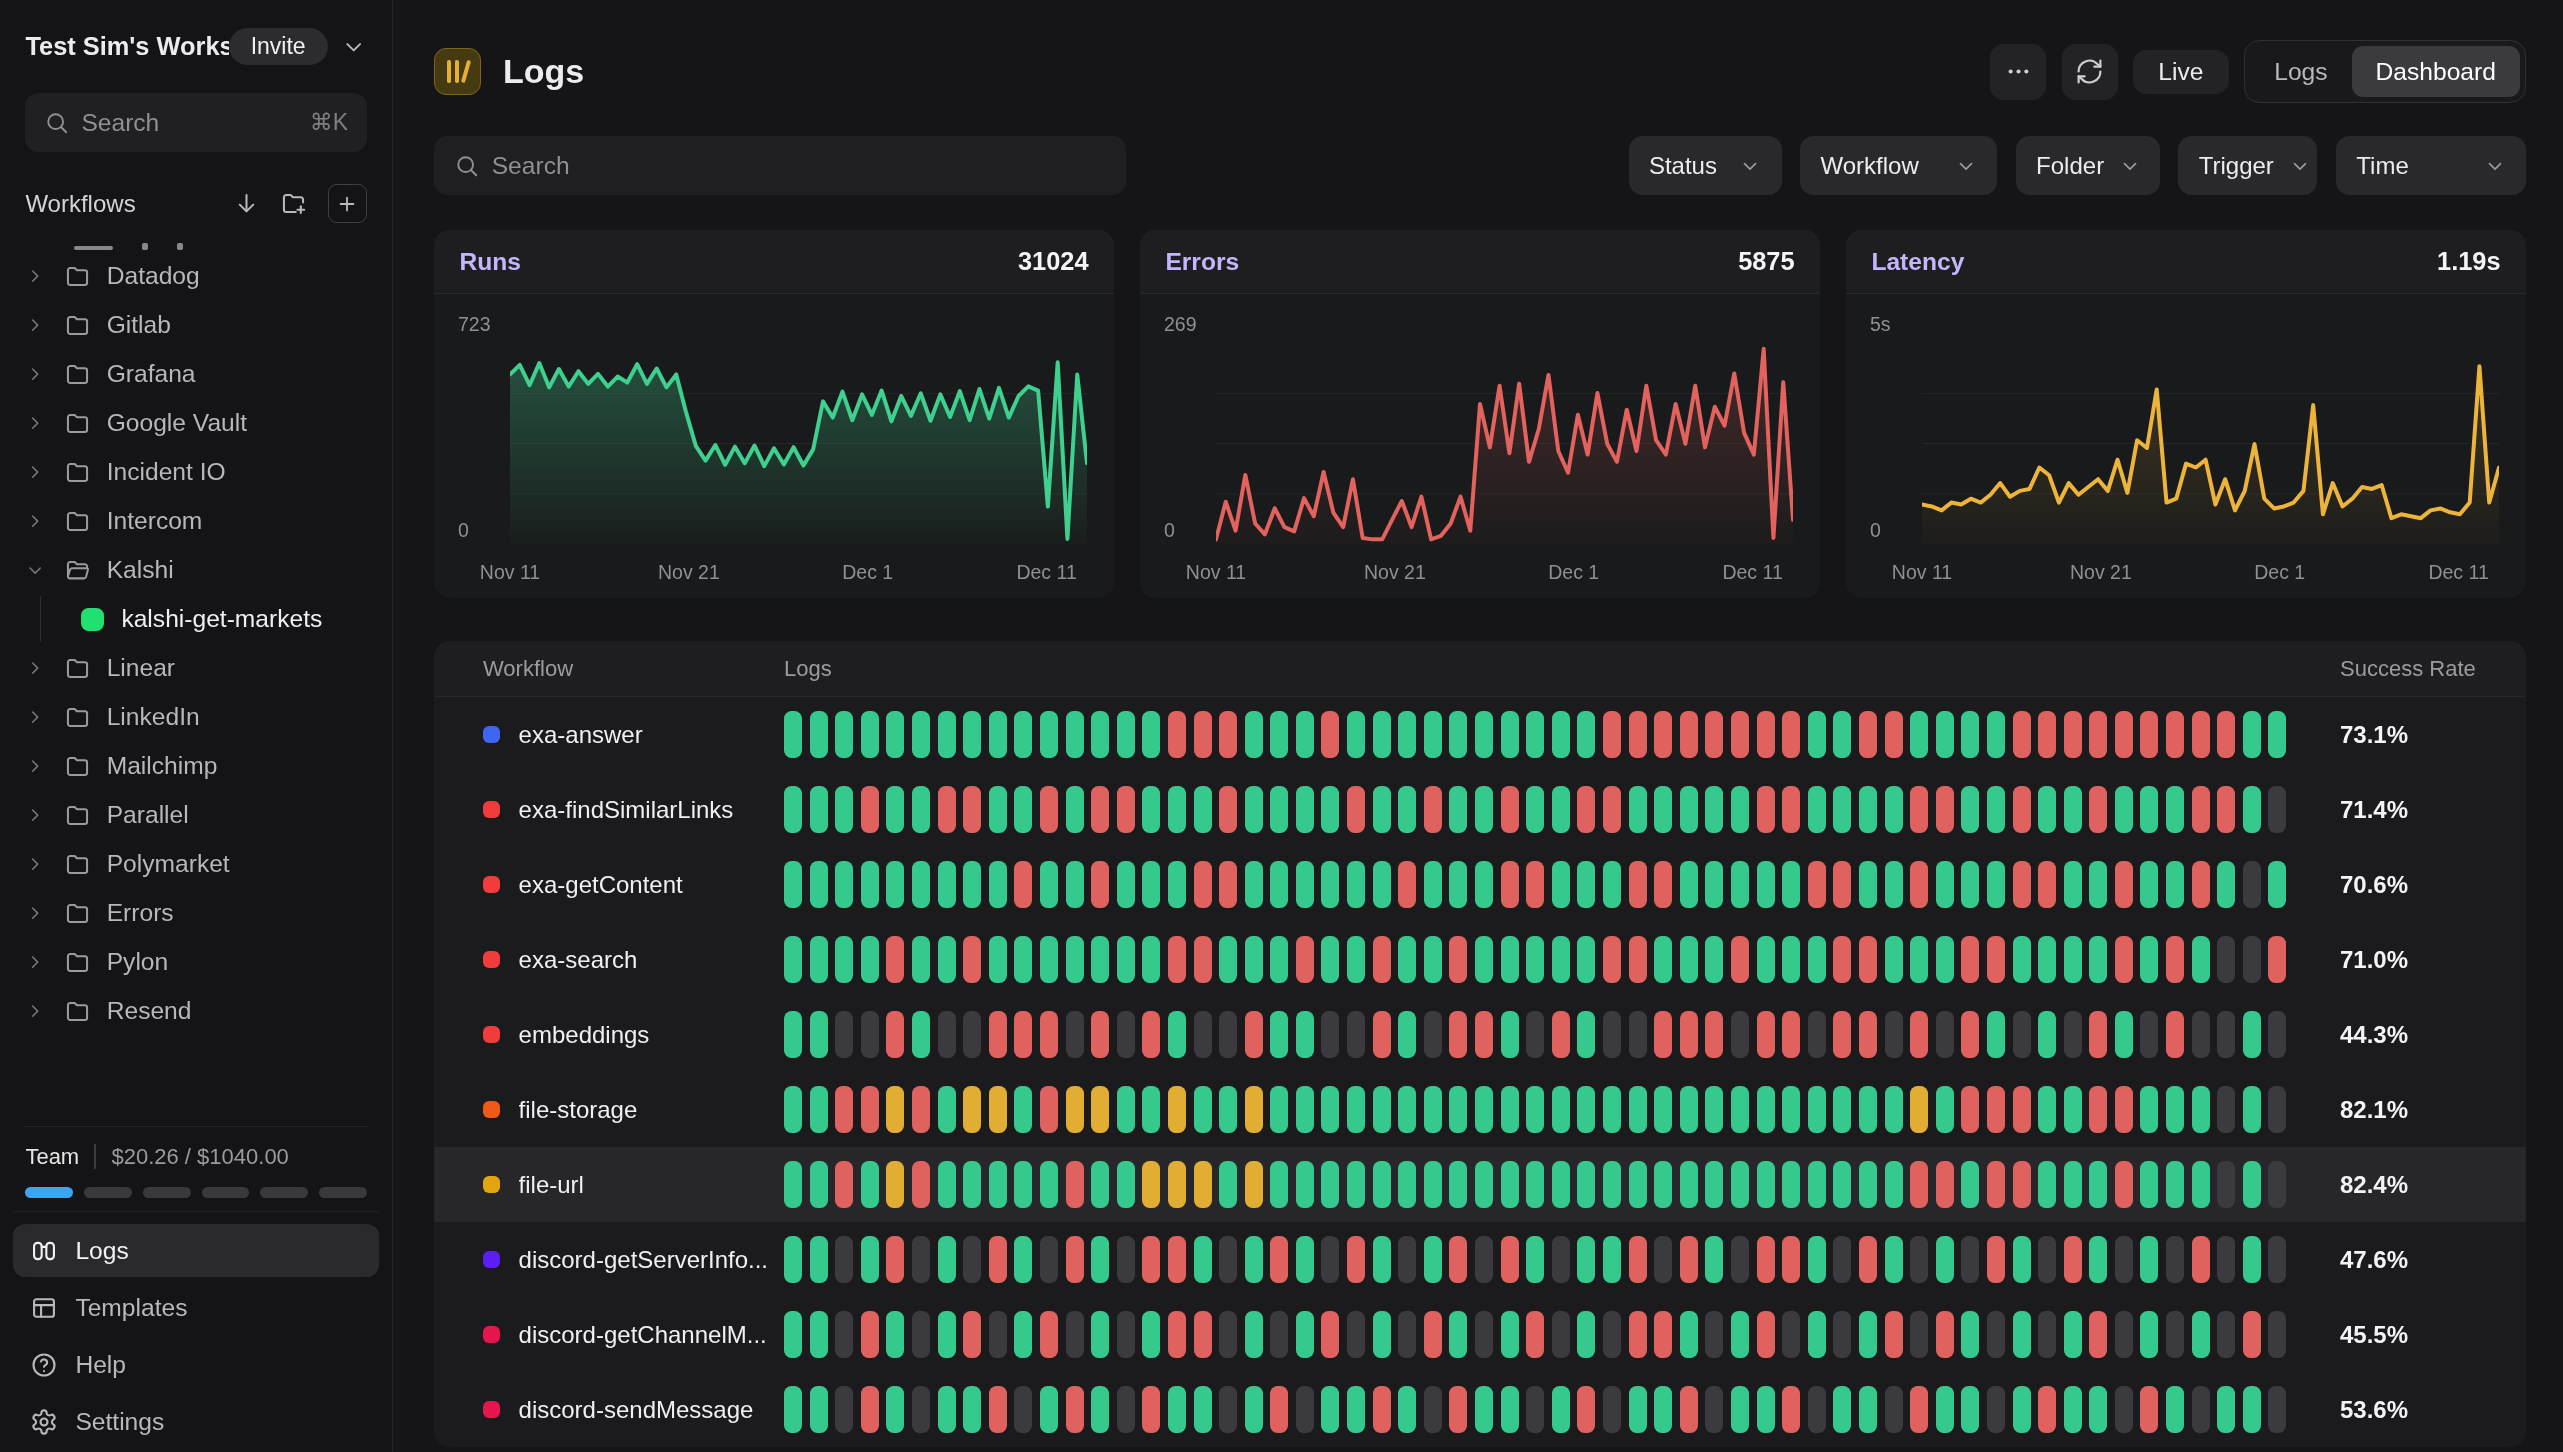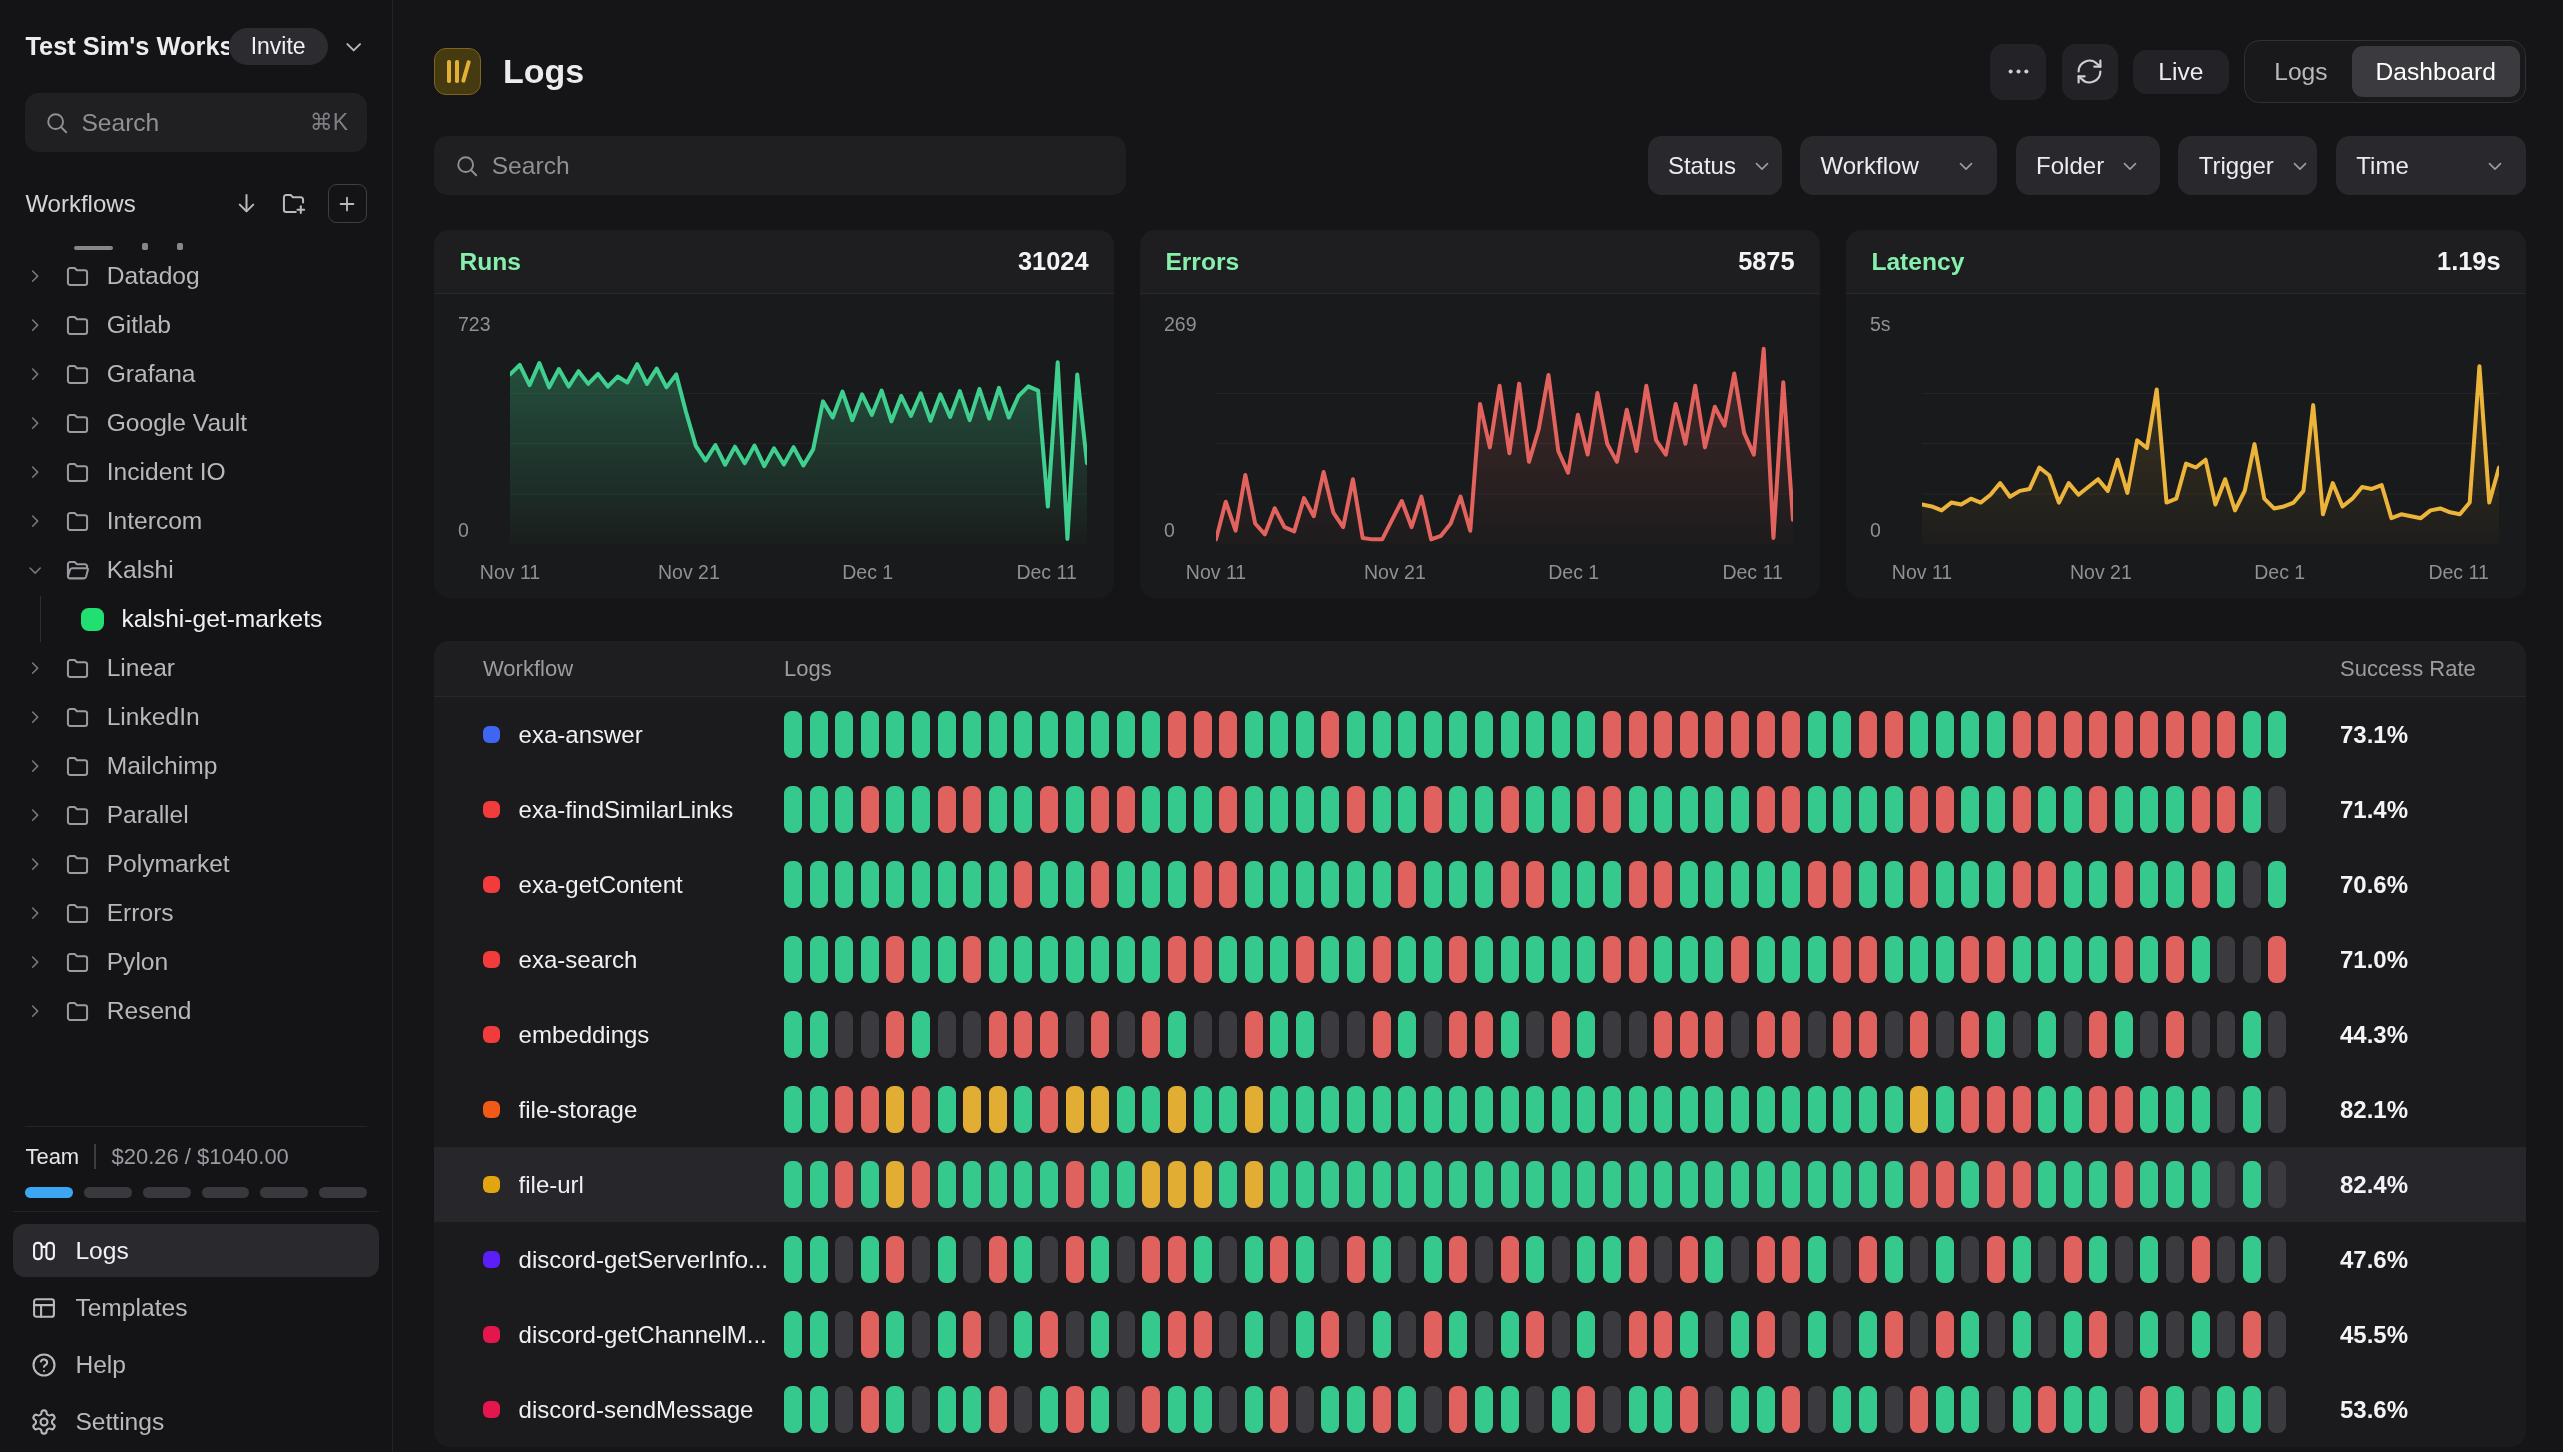--- a/index.html
+++ b/index.html
@@ -70,30 +70,30 @@
   .seg-opt.selected{background:#3a3a3f;color:#ffffff;font-weight:500;}
 
   .sub-row{display:flex;align-items:center;margin-top:29px;flex:none;}
   .main-search{width:692px;height:59px;background:#1f1f22;border-radius:13.6px;display:flex;align-items:center;padding:0 20.3px;color:#8f8f94;cursor:text;}
   .main-search svg{width:25.4px;height:25.4px;}
   .main-search .ph{font-size:24.6px;margin-left:12px;}
   .filters{margin-left:auto;display:flex;gap:18.6px;}
   .filter-btn{height:59px;background:#29292d;border-radius:13.6px;display:flex;align-items:center;justify-content:space-between;padding:0 20.3px;color:#ececf0;cursor:pointer;}
   .filter-btn .flabel{font-size:24px;}
   .filter-btn svg{width:22px;height:22px;color:#9b9ba0;margin-left:15.3px;}
-  .filter-btn:nth-of-type(1){width:134px;}
+  .filter-btn:nth-of-type(1){width:153px;}
   .filter-btn:nth-of-type(2){width:197px;}
   .filter-btn:nth-of-type(3){width:144px;}
   .filter-btn:nth-of-type(4){width:139px;}
   .filter-btn:nth-of-type(5){width:190px;}
 
   .cards{display:flex;gap:26px;margin-top:35px;flex:none;}
   .card{flex:1;height:368px;background:#191a1b;border-radius:15.3px;overflow:hidden;display:flex;flex-direction:column;}
   .card-hd{height:64px;background:#1e1e21;border-bottom:0.8px solid #29292d;display:flex;align-items:center;justify-content:space-between;padding:0 25.4px;flex:none;}
-  .card-title{font-size:24.6px;font-weight:600;color:#86efac;}
+  .card-title{font-size:24.6px;font-weight:600;color:#c4b5fd;}
   .card-total{font-size:25.4px;font-weight:600;color:#f4f4f6;}
   .card-body{flex:1;position:relative;}
   .ylab{position:absolute;left:24px;font-size:19.5px;color:#8f8f95;}
   .ylab.top{top:18.6px;}
   .ylab.zero{bottom:56px;}
   .plot{position:absolute;left:76px;right:27px;top:49px;bottom:54px;}
   .plot svg{width:100%;height:100%;}
   .xticks{position:absolute;left:76px;right:27px;bottom:12px;height:25.4px;}
   .xtick{position:absolute;transform:translateX(-50%);font-size:19.5px;color:#8f8f95;white-space:nowrap;top:0;}
 

